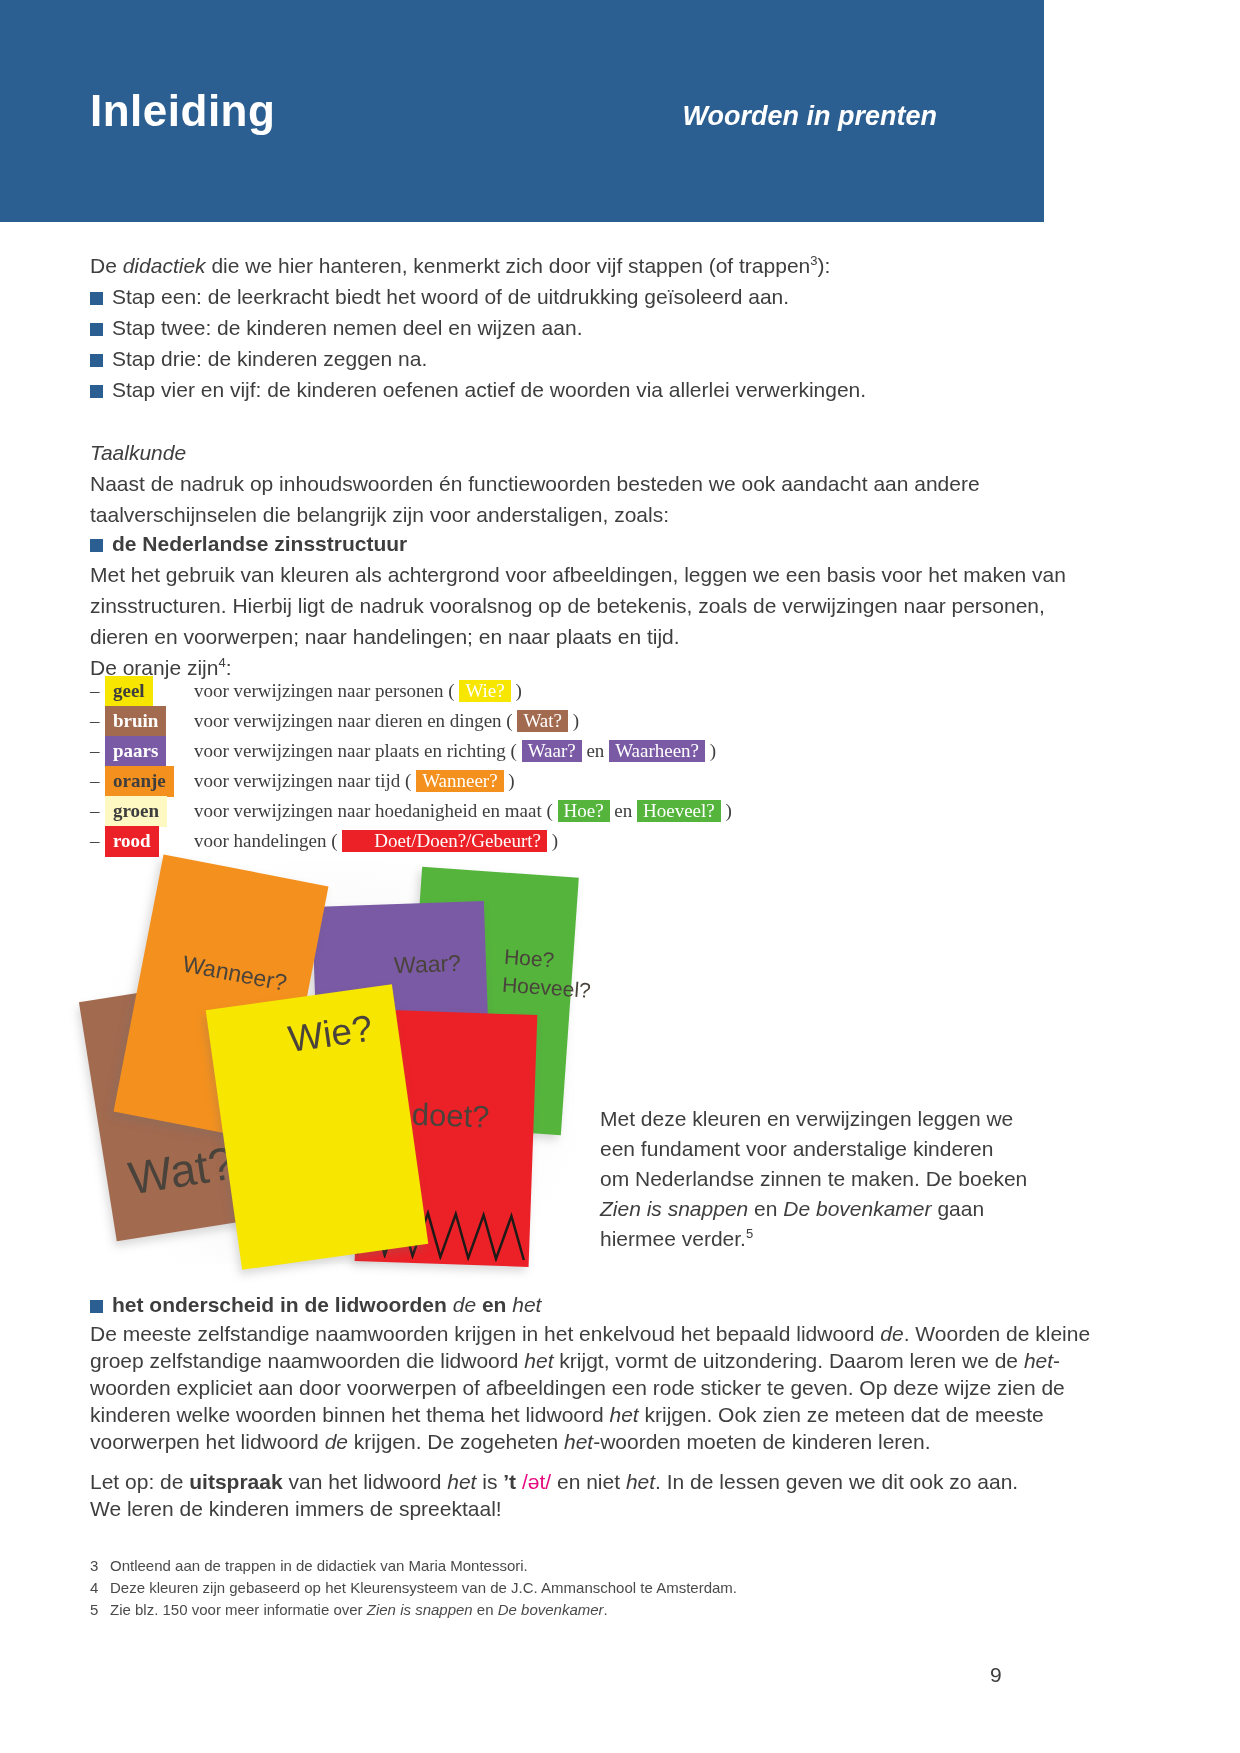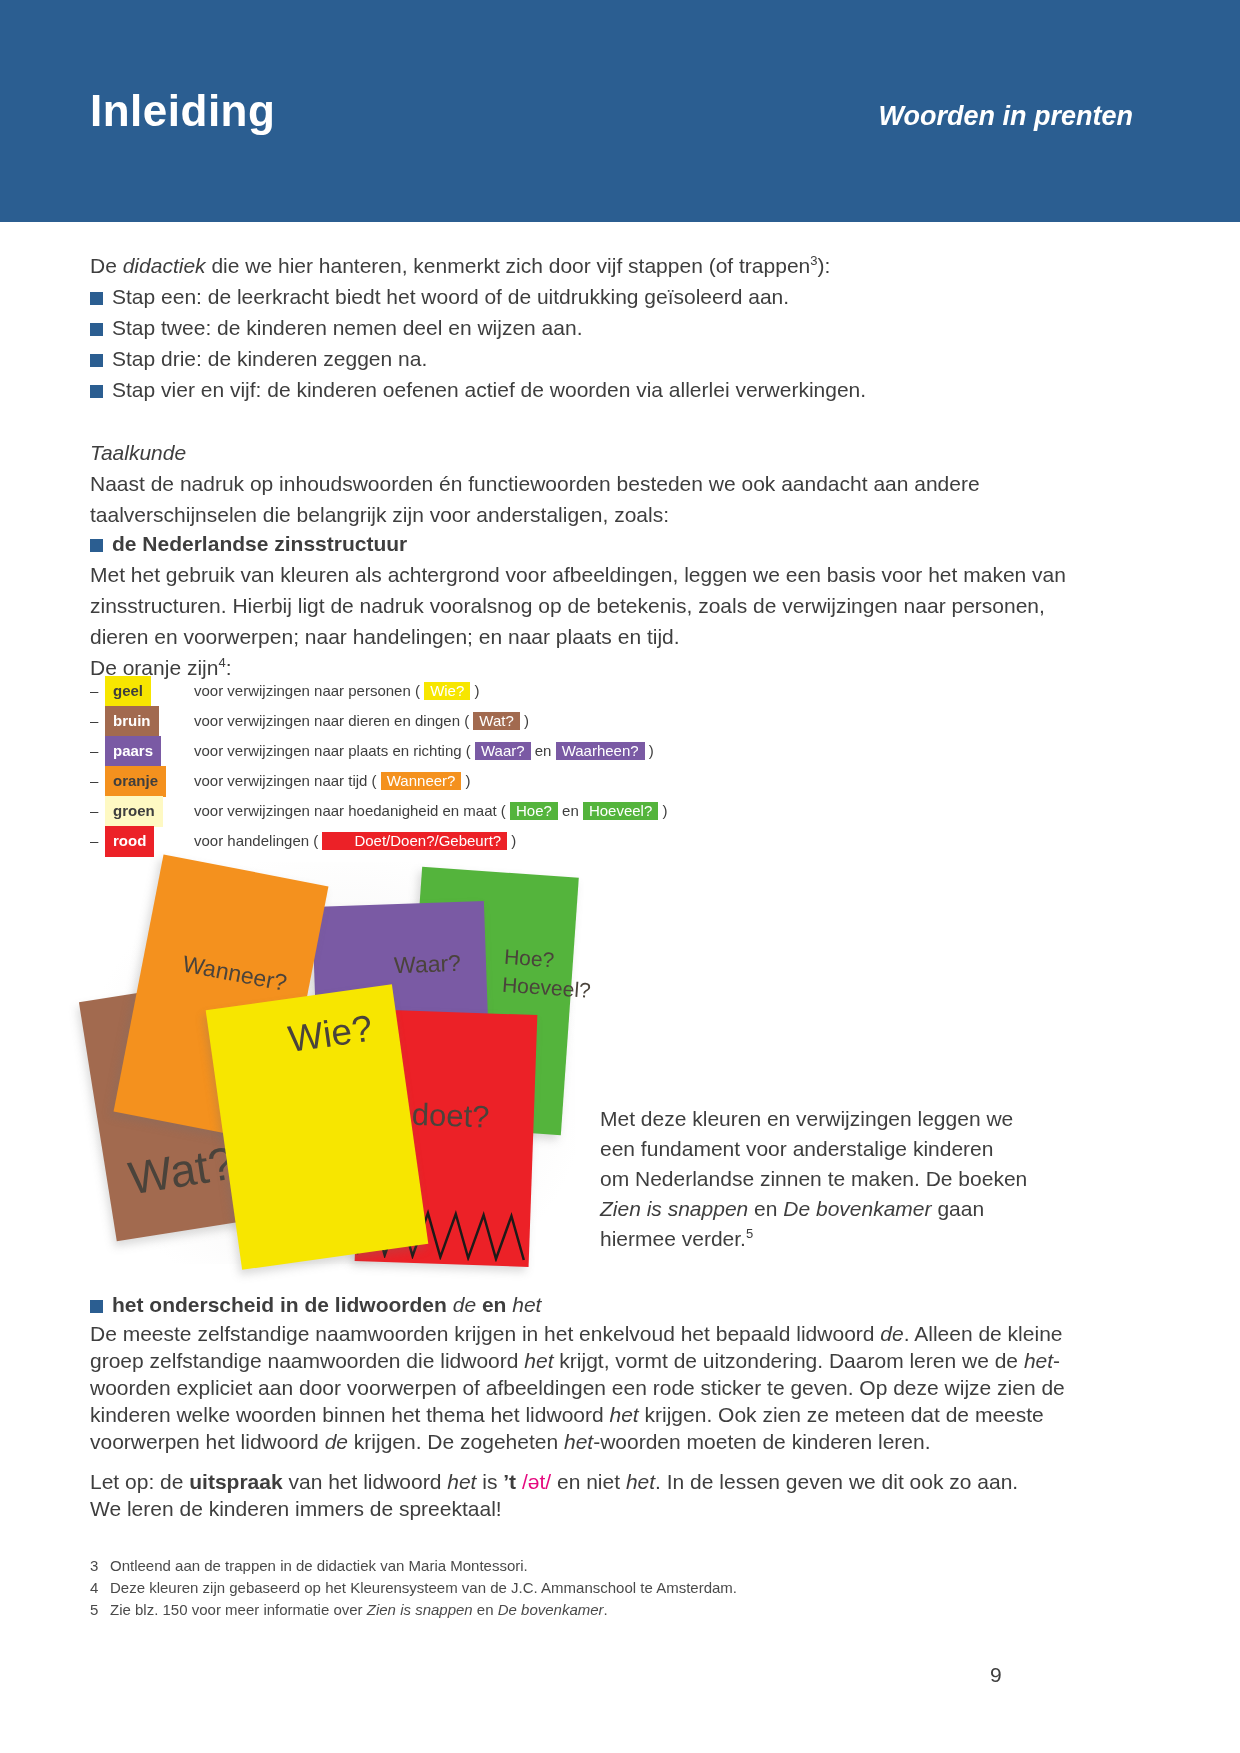--- a/index.html
+++ b/index.html
@@ -1,39 +1,39 @@
 <!DOCTYPE html>
 <html><head>
 <meta charset="utf-8">
 <style>
   html,body{margin:0;padding:0;background:#fff;}
   .page{position:relative;width:1240px;height:1753px;background:#ffffff;overflow:hidden;
         font-family:"Liberation Sans",sans-serif;color:#3E3E3E;}
 
   
-  .header{position:absolute;left:0;top:0;width:1240px;height:222px;background:#2B5E91;}
+  .header{position:absolute;left:0;top:0;width:1044px;height:222px;background:#2B5E91;}
   .title{position:absolute;left:90px;top:86px;font-size:44px;font-weight:bold;color:#fff;letter-spacing:.5px;}
   .subtitle{position:absolute;right:107px;top:101px;font-size:27px;font-weight:bold;font-style:italic;color:#fff;}
 
   
   .abs{position:absolute;left:90px;}
   .line{white-space:nowrap;}
   .lh31 .line{height:31px;line-height:31px;}
   .lh27 .line{height:27px;line-height:27px;}
   .body-txt{font-size:21px;}
   .sq{display:inline-block;width:13px;height:13px;background:#2B5E91;margin-right:9px;transform:translateY(1px);}
   .b{font-weight:bold;}
   .i{font-style:italic;}
   .bi{font-weight:normal;font-style:italic;}
   .sup{font-size:.62em;vertical-align:super;line-height:0;}
   .mag{color:#E5097F;}
   .sec-h{font-weight:bold;}
 
   
-  .legend{font-size:15px;}
+  .legend{font-size:19px;font-family:Liberation Serif, serif;}
   .legend-row{position:relative;height:30px;line-height:30px;white-space:nowrap;}
   .dash{display:inline-block;width:15px;}
   .swatch{display:inline-block;font-weight:bold;padding:0 8px 1px;}
   .swatch.geel{background:#F7E600;color:#3E3E3E;}
   .swatch.bruin{background:#A26A4F;color:#fff;}
   .swatch.paars{background:#7A5AA4;color:#fff;}
   .swatch.oranje{background:#F4911E;color:#3E3E3E;}
   .swatch.groen{background:#fef9c3;color:#3E3E3E;}
   .swatch.rood{background:#EC2127;color:#fff;}
   .legend-desc{position:absolute;left:104px;top:0;}
@@ -139,21 +139,21 @@
     <div class="line"><span>om Nederlandse zinnen te maken. De boeken</span></div>
     <div class="line"><span class="i">Zien is snappen</span><span> en </span><span class="i">De bovenkamer</span><span> gaan</span></div>
     <div class="line"><span>hiermee verder.</span><span class="sup">5</span></div>
   </div>
 
   <div class="abs lh27 body-txt" style="top:1291px;">
     <div class="line sec-h"><span class="sq"></span><span><span class="b">het onderscheid in de lidwoorden </span><span class="bi">de</span><span class="b"> en </span><span class="bi">het</span></span></div>
   </div>
 
   <div class="abs lh27 body-txt" style="top:1320px;">
-    <div class="line"><span>De meeste zelfstandige naamwoorden krijgen in het enkelvoud het bepaald lidwoord </span><span class="i">de</span><span>. Alleen de kleine</span></div>
+    <div class="line"><span>De meeste zelfstandige naamwoorden krijgen in het enkelvoud het bepaald lidwoord </span><span class="i">de</span><span>. Woorden de kleine</span></div>
     <div class="line"><span>groep zelfstandige naamwoorden die lidwoord </span><span class="i">het</span><span> krijgt, vormt de uitzondering. Daarom leren we de </span><span class="i">het</span><span>-</span></div>
     <div class="line"><span>woorden expliciet aan door voorwerpen of afbeeldingen een rode sticker te geven. Op deze wijze zien de</span></div>
     <div class="line"><span>kinderen welke woorden binnen het thema het lidwoord </span><span class="i">het</span><span> krijgen. Ook zien ze meteen dat de meeste</span></div>
     <div class="line"><span>voorwerpen het lidwoord </span><span class="i">de</span><span> krijgen. De zogeheten </span><span class="i">het</span><span>-woorden moeten de kinderen leren.</span></div>
   </div>
 
   <div class="abs lh27 body-txt" style="top:1468px;">
     <div class="line"><span>Let op: de </span><span class="b">uitspraak</span><span> van het lidwoord </span><span class="i">het</span><span> is </span><span class="b">’t</span><span> </span><span class="mag">/ət/</span><span> en niet </span><span class="bi">het</span><span>. In de lessen geven we dit ook zo aan.</span></div>
     <div class="line"><span>We leren de kinderen immers de spreektaal!</span></div>
   </div>

